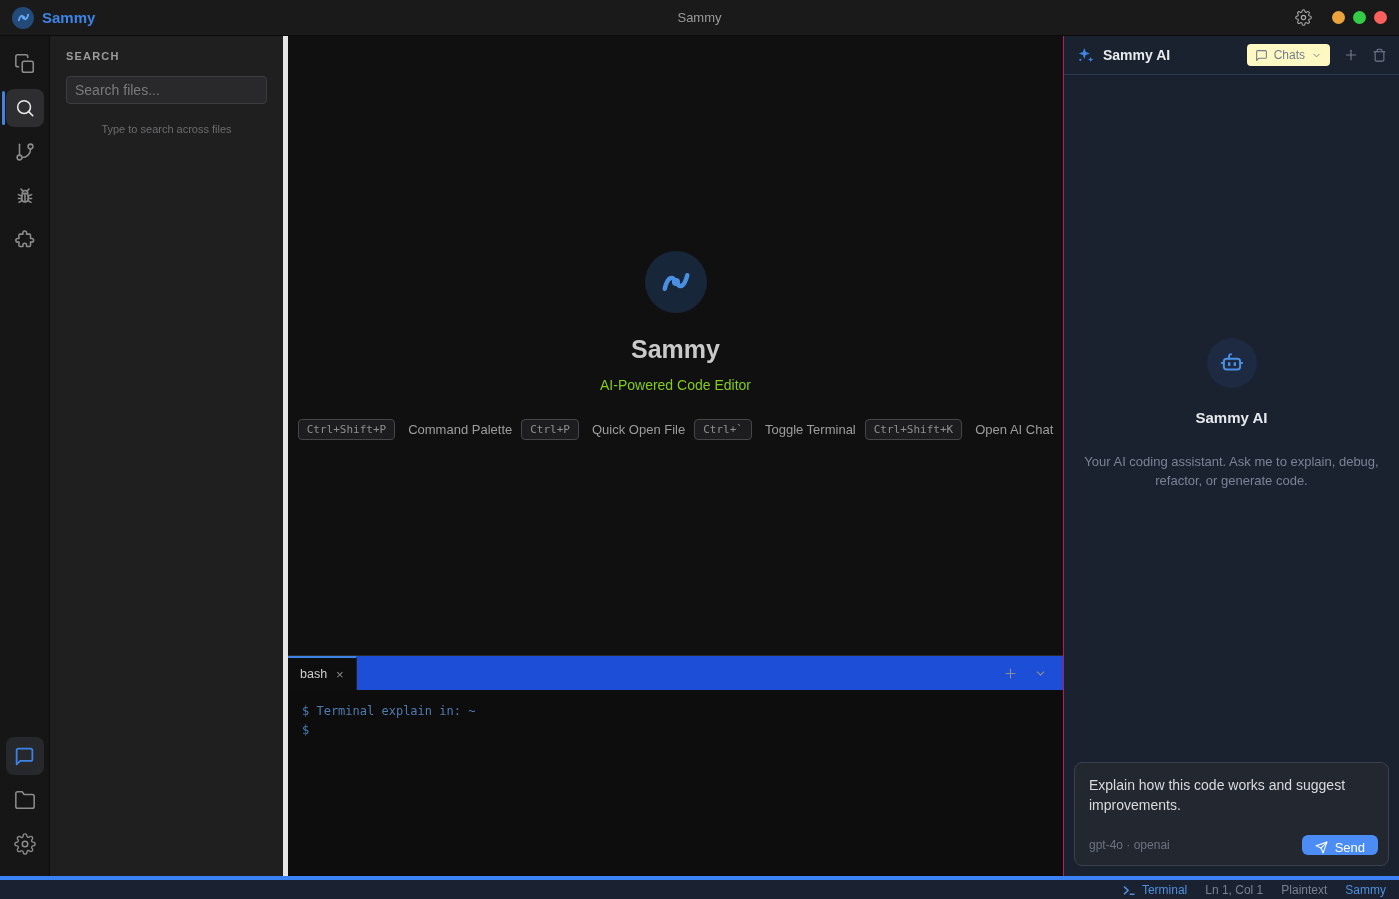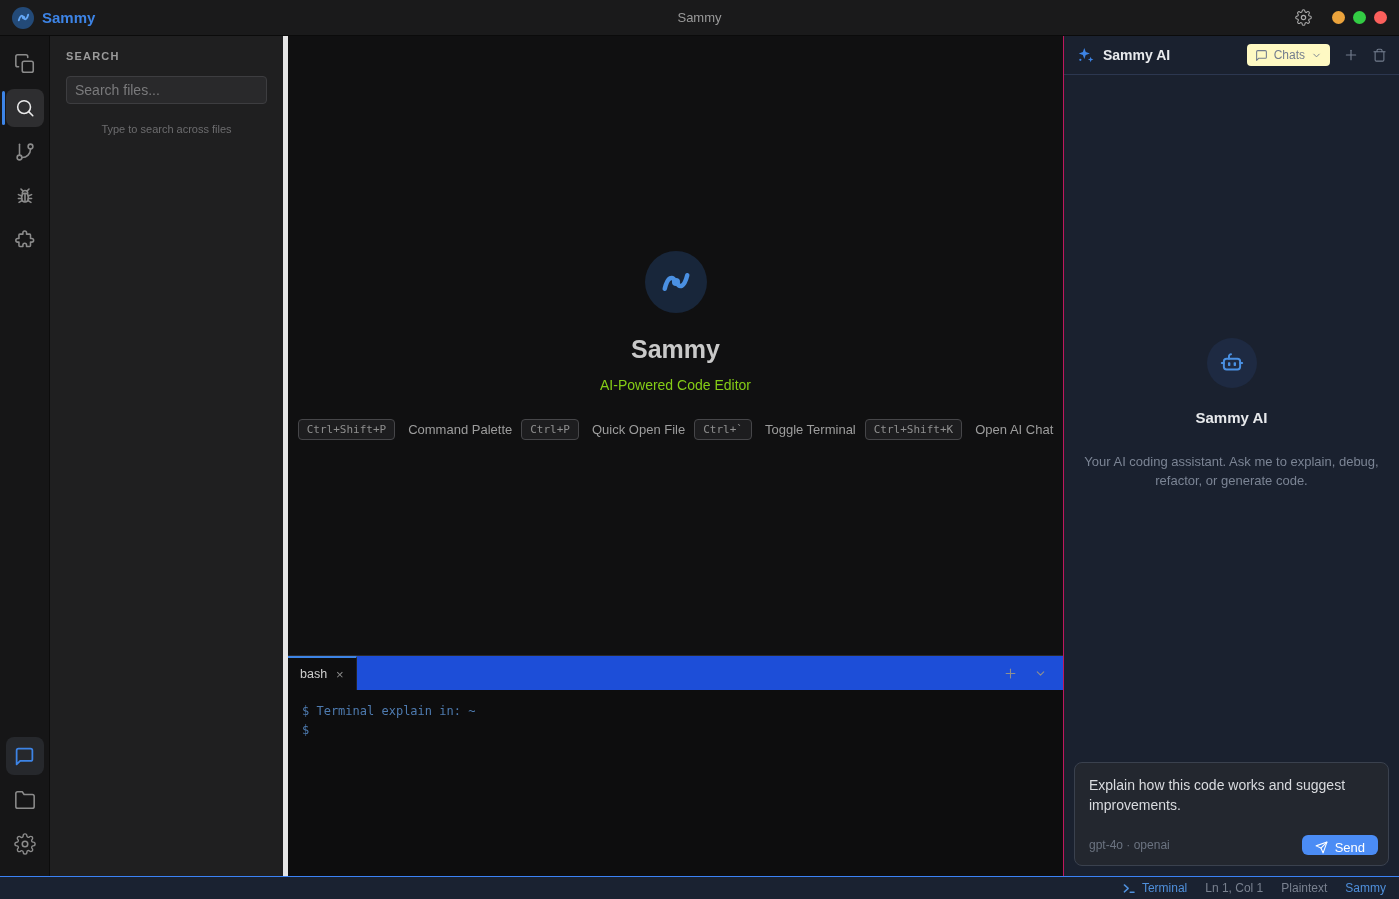--- a/index.html
+++ b/index.html
@@ -100,21 +100,21 @@
     color:#d9dbdf; font-size:14px; line-height:20px; padding:12px 14px 0;
     font-family:"Liberation Sans", sans-serif; display:block; }
   .ai-input-footer { display:flex; align-items:center; justify-content:space-between;
     padding:6px 10px 10px 14px; }
   .model-label { color:#6b7380; font-size:12px; }
   .send-btn { display:flex; align-items:center; gap:7px; background:#4b8cf5; color:#fff; border:none;
     border-radius:6px; padding:5px 13px 0; font-size:13px; cursor:pointer;
     font-family:"Liberation Sans", sans-serif; }
 
   
-  .statusbar { height:23px; flex:0 0 23px; background:#1a2231; border-top:1px solid #3b82f6;
+  .statusbar { height:23px; flex:0 0 23px; background:#1a2231; border-top:4px solid #3b82f6;
     display:flex; align-items:center; justify-content:flex-end; gap:18px; padding:0 13px; font-size:12px; }
   .status-item { display:flex; align-items:center; gap:6px; cursor:pointer; }
   .st-blue { color:#4f8fdb; }
   .st-gray { color:#79818f; }
 </style>
 </head>
 <body>
 
 <svg width="0" height="0" style="position:absolute" aria-hidden="true">
   <defs>

